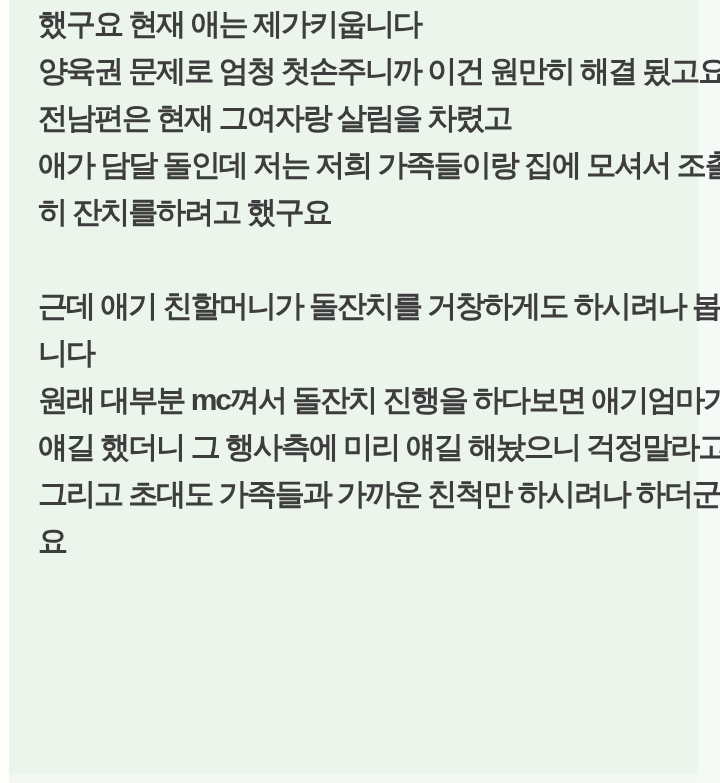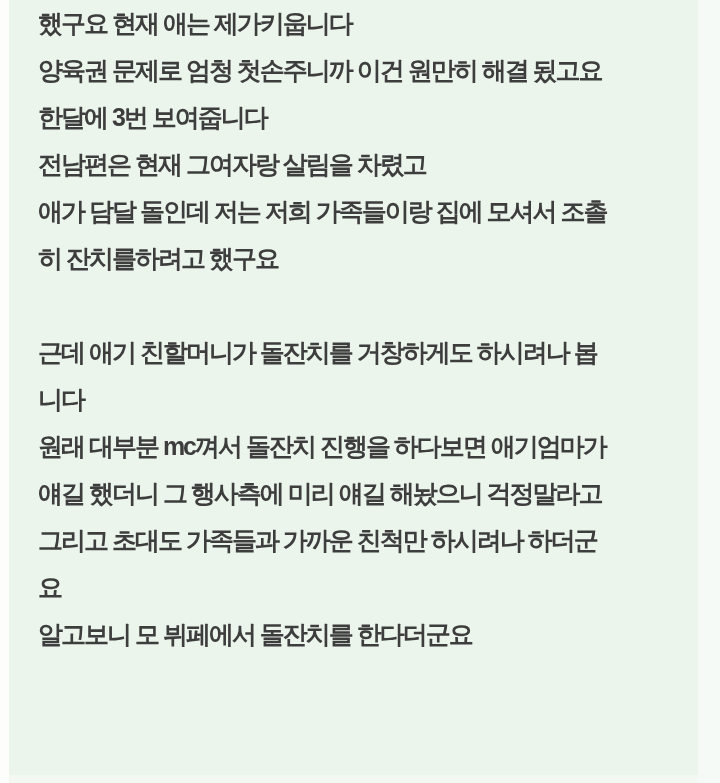--- a/index.html
+++ b/index.html
@@ -37,46 +37,44 @@
     left: 9px; bottom: 0;
     width: 689px; height: 8px;
     background: var(--bottom-strip, #f3f8f3);
   }
   .post {
     position: absolute;
     left: 38px;
     top: 0;
     width: 660px;
     color: var(--text, #3d3d3d);
-    font-size: 25px;
+    font-size: 30px;
     font-weight: 600;
     letter-spacing: -2px;
     line-height: 47px;
     white-space: nowrap;
   }
   .line {
     min-height: 47px;
   }
 </style>
 </head>
 <body>
 
 <div class="screen">
   <div class="left-strip"></div>
   <div class="right-strip"></div>
   <div class="bottom-strip"></div>
   <div class="post" id="post-lines">
       <div class="line">했구요 현재 애는 제가키웁니다</div>
       <div class="line">양육권 문제로 엄청 첫손주니까 이건 원만히 해결 됬고요</div>
-      <div class="line">한달에 3번 보여줍니다</div>
       <div class="line">전남편은 현재 그여자랑 살림을 차렸고</div>
       <div class="line">애가 담달 돌인데 저는 저희 가족들이랑 집에 모셔서 조촐</div>
       <div class="line">히 잔치를하려고 했구요</div>
       <div class="line"></div>
       <div class="line">근데 애기 친할머니가 돌잔치를 거창하게도 하시려나 봅</div>
       <div class="line">니다</div>
       <div class="line">원래 대부분 mc껴서 돌잔치 진행을 하다보면 애기엄마가</div>
       <div class="line">얘길 했더니 그 행사측에 미리 얘길 해놨으니 걱정말라고</div>
       <div class="line">그리고 초대도 가족들과 가까운 친척만 하시려나 하더군</div>
       <div class="line">요</div>
-      <div class="line">알고보니 모 뷔페에서 돌잔치를 한다더군요</div>
     </div>
 </div>
 
 </body></html>

